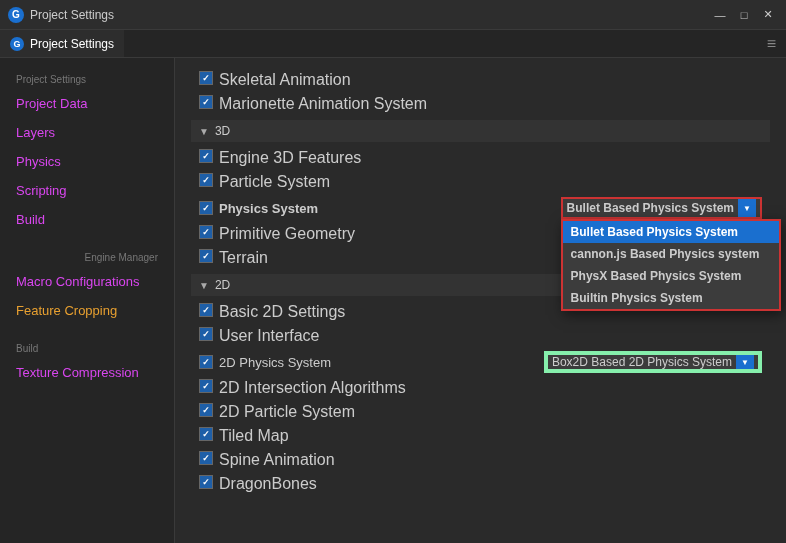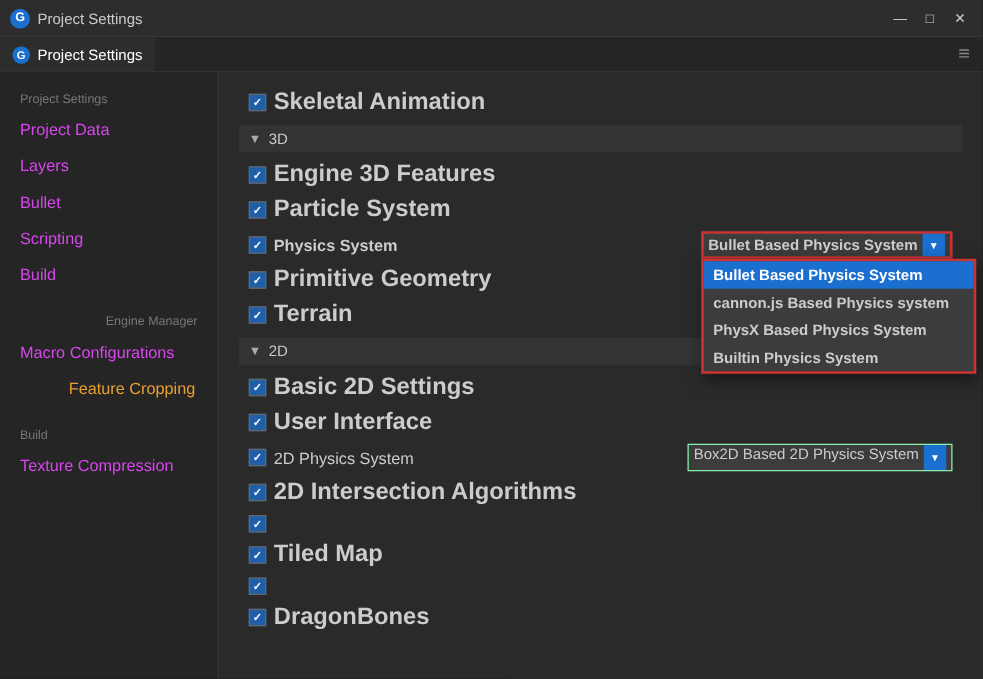--- a/index.html
+++ b/index.html
@@ -118,21 +118,20 @@
       text-transform: none;
     }
     .sidebar-item {
       padding: 7px 16px;
       cursor: pointer;
       font-size: 13px;
       color: #d946ef;
     }
     .sidebar-item.active-orange {
       color: #e8a030;
-      margin-left: 39px;
     }
 
     
     .content-area {
       flex: 1;
       background: #2a2a2a;
       overflow-y: auto;
       padding: 10px 16px;
       position: relative;
     }
@@ -152,26 +151,25 @@
       gap: 6px;
     }
     .section-arrow {
       color: #aaa;
       font-size: 10px;
     }
 
     
     .feature-row {
       display: flex;
-      align-items: center;
+      align-items: flex-start;
       padding: 3px 8px;
       gap: 6px;
-      font-size: 19px;
+      font-size: 16px;
       min-height: 22px;
-      font-weight: bold;
     }
     .feature-checkbox {
       width: 14px;
       height: 14px;
       border: 1px solid #666;
       background: #1e5fa8;
       display: flex;
       align-items: center;
       justify-content: center;
       flex-shrink: 0;
@@ -252,22 +250,23 @@
       white-space: nowrap;
     }
     .dropdown-option.selected {
       background: #1a6fcf;
       color: white;
     }
 
     
     .dropdown-2d-select {
       display: flex;
+      align-items: center;
       background: #3c3c3c;
-      border: 1px solid #86efac;
+      border: 4px solid #86efac;
       height: 22px;
       padding: 0 4px;
       gap: 4px;
       cursor: pointer;
       min-width: 210px;
     }
   </style>
 </head>
 <body>
 
@@ -293,21 +292,21 @@
 
   <div class="sidebar">
     <div class="sidebar-section-label">Project Settings</div>
     <div class="sidebar-item">
       <span>Project Data</span>
     </div>
     <div class="sidebar-item">
       <span>Layers</span>
     </div>
     <div class="sidebar-item">
-      <span>Bullet</span>
+      <span>Physics</span>
     </div>
     <div class="sidebar-item">
       <span>Scripting</span>
     </div>
     <div class="sidebar-item">
       <span>Build</span>
     </div>
 
     <div class="sidebar-section-label" style="margin-top:10px;text-align:right;">Engine Manager</div>
     <div class="sidebar-item">
@@ -321,20 +320,24 @@
     <div class="sidebar-item">
       <span>Texture Compression</span>
     </div>
   </div>
 
   <div class="content-area">
 
     <div class="feature-row">
       <div class="feature-checkbox"></div>
       <span class="feature-label">Skeletal Animation</span>
+    </div>
+    <div class="feature-row">
+      <div class="feature-checkbox"></div>
+      <span class="feature-label">Marionette Animation System</span>
     </div>
 
     <div class="section-header">
       <span class="section-arrow">▼</span>
       <span>3D</span>
     </div>
 
     <div class="feature-row">
       <div class="feature-checkbox"></div>
       <span class="feature-label">Engine 3D Features</span>
@@ -401,27 +404,29 @@
         <div class="dropdown-arrow-btn">▼</div>
       </div>
     </div>
 
     <div class="feature-row">
       <div class="feature-checkbox"></div>
       <span class="feature-label">2D Intersection Algorithms</span>
     </div>
     <div class="feature-row">
       <div class="feature-checkbox"></div>
+      <span class="feature-label">2D Particle System</span>
     </div>
     <div class="feature-row">
       <div class="feature-checkbox"></div>
       <span class="feature-label">Tiled Map</span>
     </div>
     <div class="feature-row">
       <div class="feature-checkbox"></div>
+      <span class="feature-label">Spine Animation</span>
     </div>
     <div class="feature-row">
       <div class="feature-checkbox"></div>
       <span class="feature-label">DragonBones</span>
     </div>
 
   </div>
 </div>
 
 </body></html>

